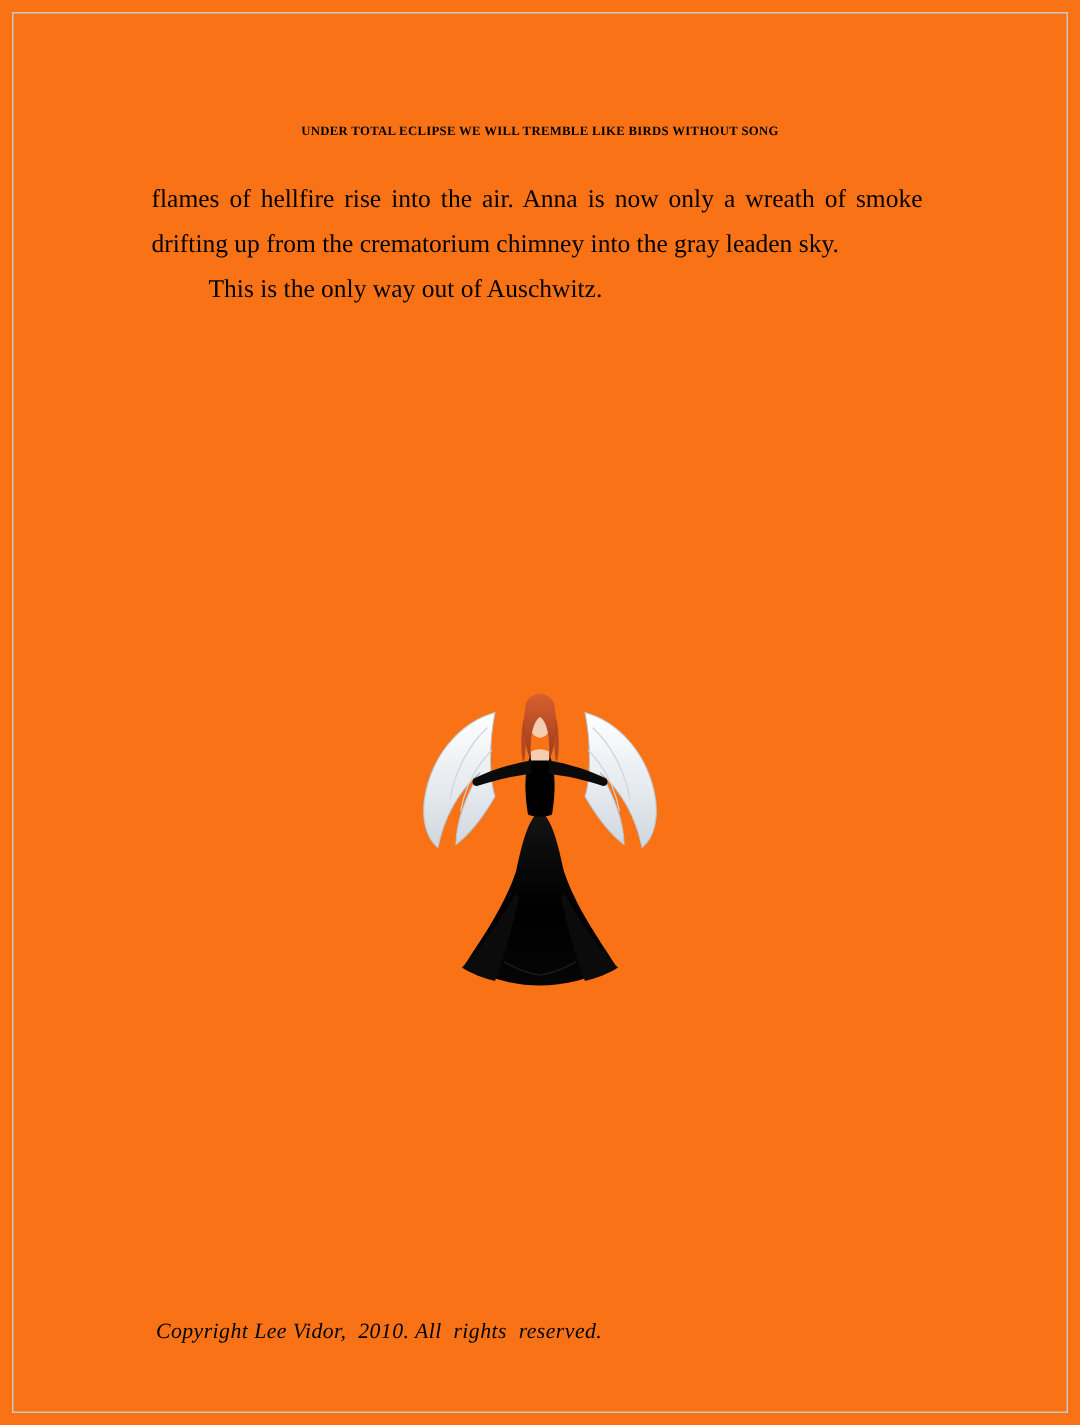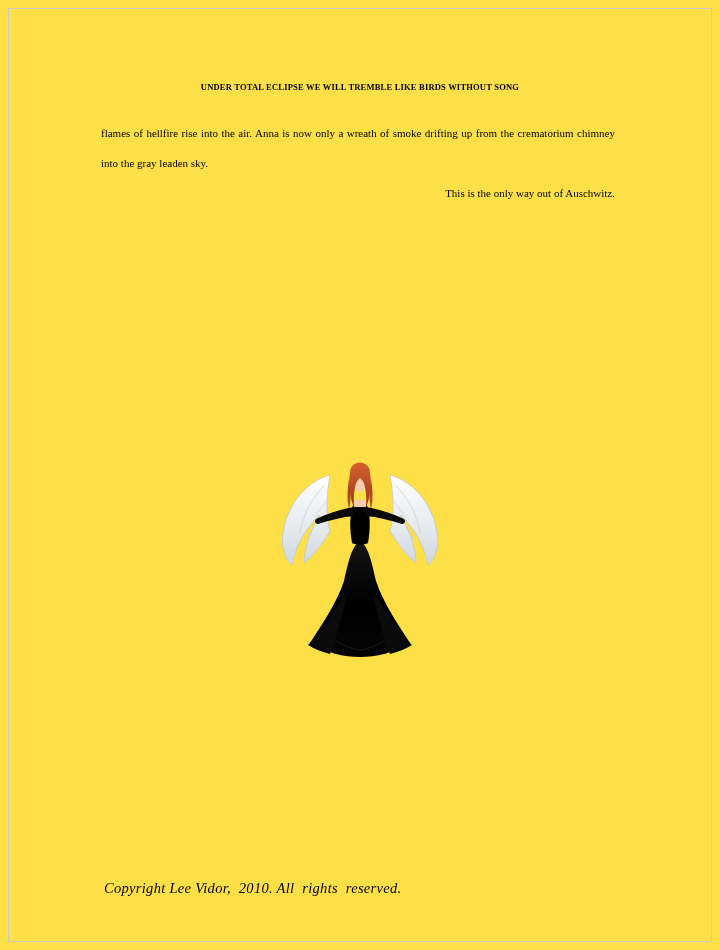--- a/index.html
+++ b/index.html
@@ -11,21 +11,21 @@
     width: 720px;
     height: 950px;
     overflow: hidden;
     font-family: "Liberation Serif", serif;
     color: #000000;
   }
   .page {
     position: relative;
     width: 720px;
     height: 950px;
-    background: #fde047;
+    background: #f97316;
     box-sizing: border-box;
   }
   .page-border {
     position: absolute;
     left: 8px;
     top: 8px;
     width: 704px;
     height: 934px;
     border: 1px solid #c8c8c8;
     box-sizing: border-box;
@@ -41,31 +41,31 @@
     font-size: 8.5px;
     letter-spacing: 0.2px;
     font-weight: 600;
     color: #000000;
   }
   .body-text {
     position: absolute;
     left: 101px;
     top: 118px;
     width: 514px;
-    font-size: 11px;
+    font-size: 17px;
     line-height: 30px;
     text-align: justify;
     color: #000000;
   }
   .body-text p {
     margin: 0;
   }
   .body-text p.indent {
     text-indent: 38px;
-    text-align: right;
+    text-align: left;
   }
   .figure {
     position: absolute;
     left: 270px;
     top: 445px;
     width: 180px;
     height: 230px;
   }
   .figure svg {
     display: block;

